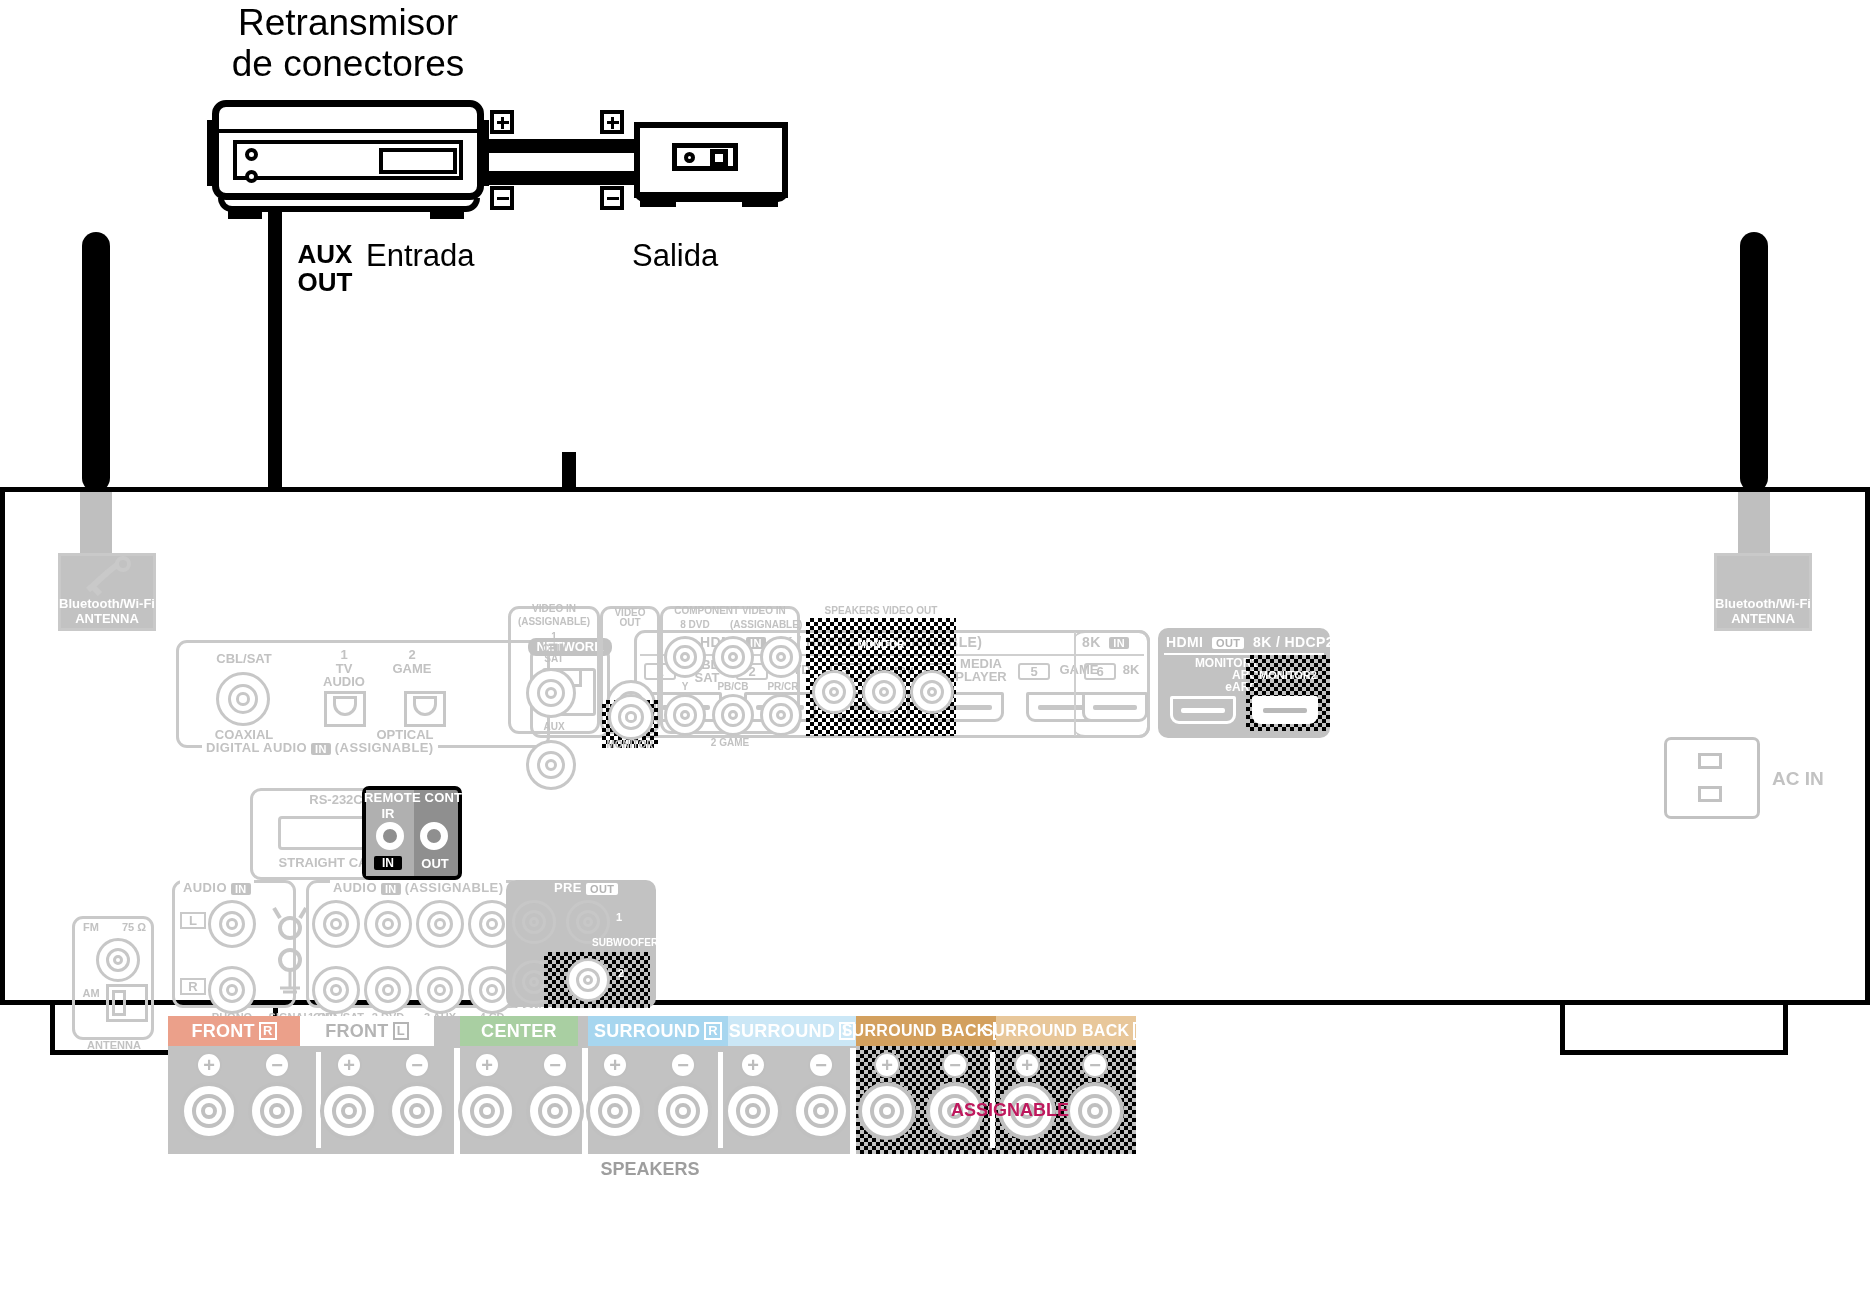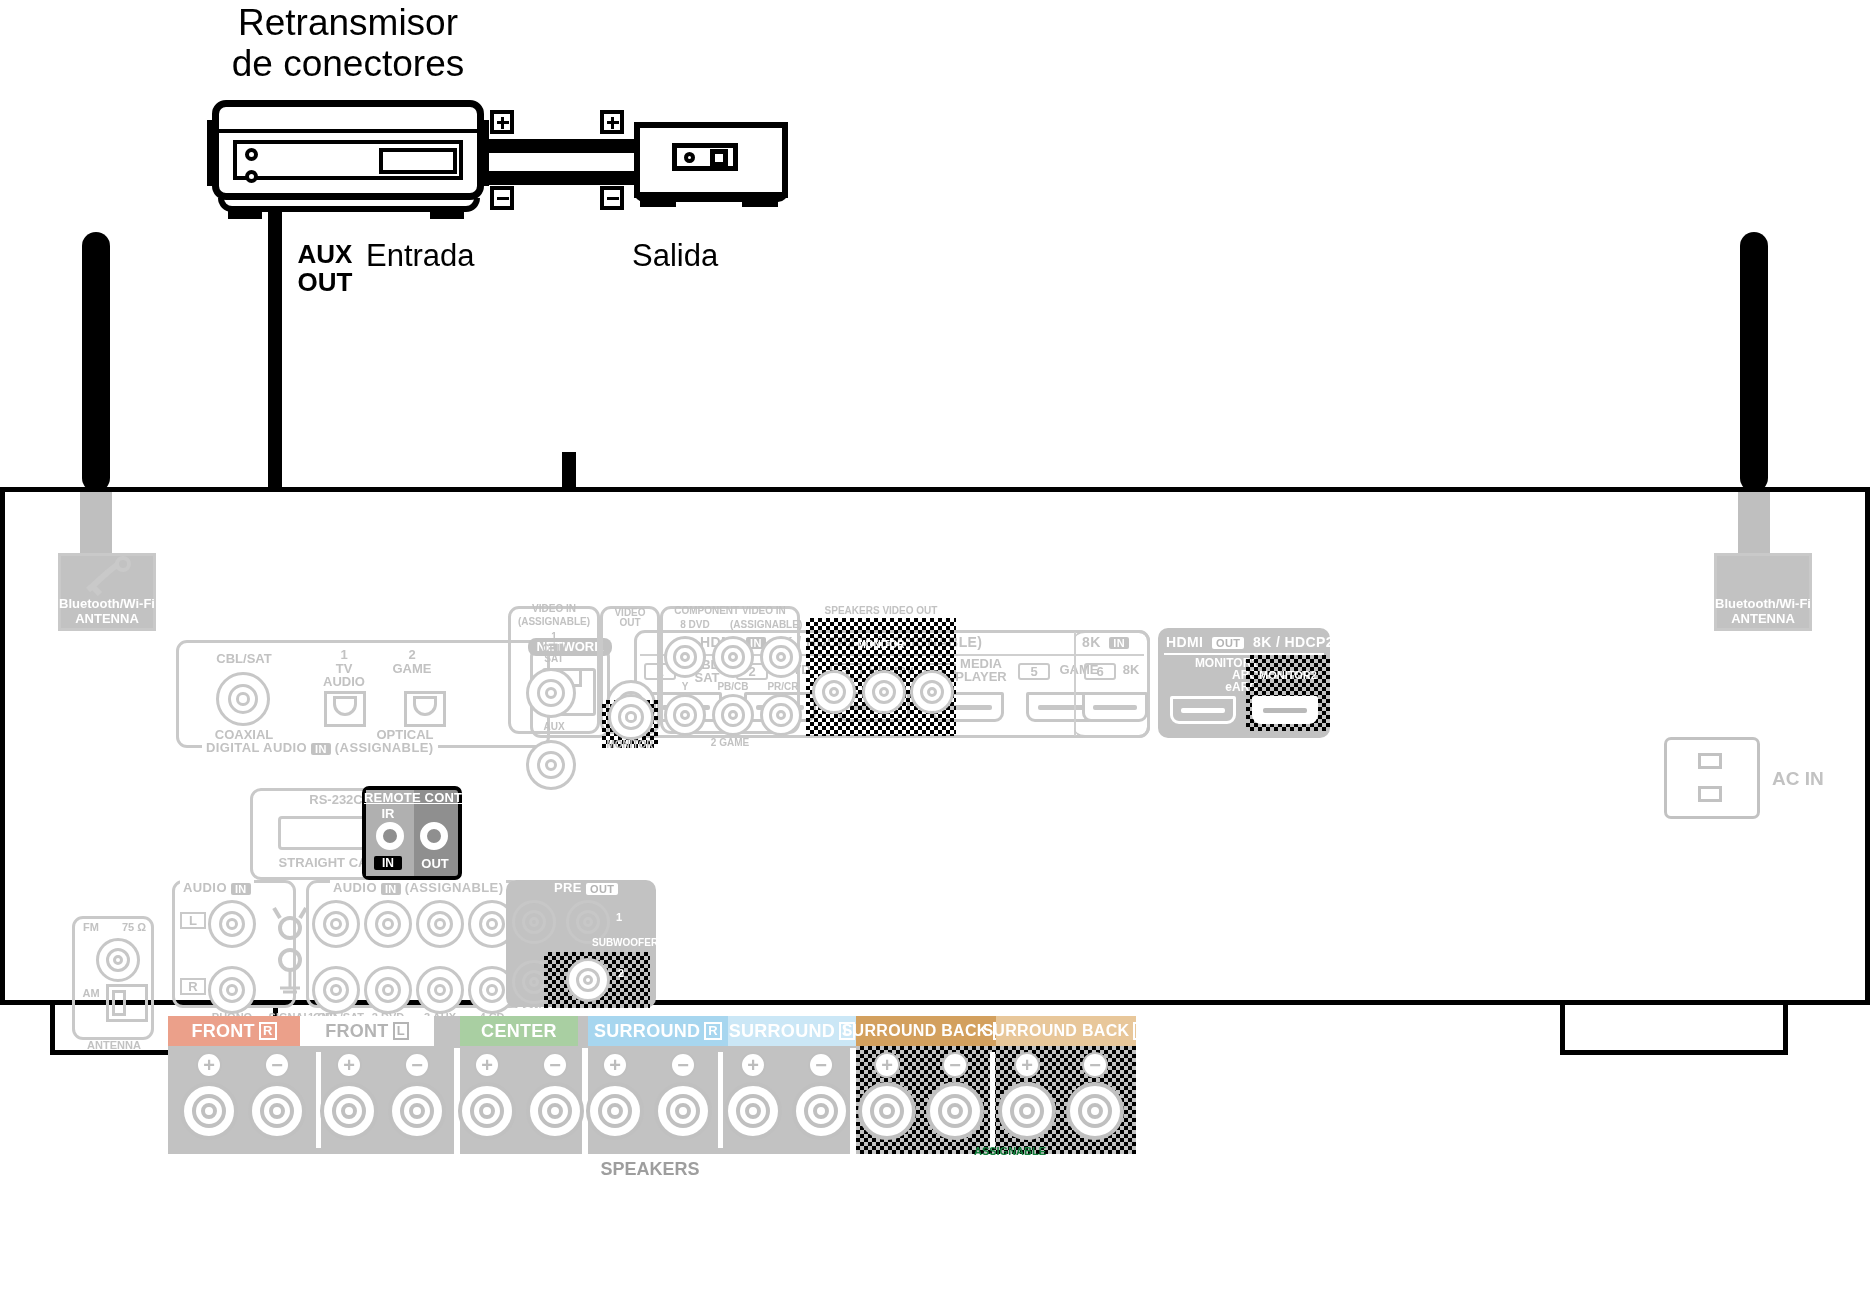--- a/index.html
+++ b/index.html
@@ -325,21 +325,21 @@
   <div class="rca" style="left:862px;top:670px;width:44px;height:44px;background:#fff;"></div>
   <div class="rca" style="left:910px;top:670px;width:44px;height:44px;background:#fff;"></div>
 
   <div class="grp" style="left:250px;top:788px;width:172px;height:92px;"></div>
   <div class="abs silk" style="left:252px;top:793px;width:168px;">RS-232C</div>
   <div class="abs" style="left:278px;top:816px;width:110px;height:34px;border:3px solid #c9c9c9;border-radius:4px;box-sizing:border-box;"></div>
   <div class="abs silk" style="left:252px;top:856px;width:168px;">STRAIGHT CABLE</div>
 
   <div class="rc-block" style="left:362px;top:786px;width:100px;height:94px;"></div>
   <div class="rc-left" style="left:366px;top:790px;width:48px;height:86px;"></div>
-  <div class="rc-title" style="left:364px;top:790px;width:96px;text-align:center;font-size:13px;text-decoration:underline;">REMOTE CONTROL</div>
+  <div class="rc-title" style="left:364px;top:790px;width:96px;text-align:center;font-size:13px;">REMOTE CONTROL</div>
   <div class="rc-sub" style="left:364px;top:806px;width:48px;text-align:center;font-size:13px;">IR</div>
   <div class="rc-jack" style="left:376px;top:822px;width:28px;height:28px;"></div>
   <div class="rc-jack" style="left:420px;top:822px;width:28px;height:28px;"></div>
   <div class="rc-inbadge" style="left:374px;top:856px;font-size:12px;padding:0 8px;">IN</div>
   <div class="abs" style="left:418px;top:856px;width:34px;text-align:center;font-size:13px;font-weight:700;color:#fff;">OUT</div>
 
   <div class="grp" style="left:172px;top:880px;width:124px;height:128px;"></div>
   <div class="abs grp-label" style="left:180px;top:880px;font-size:13px;background:#fff;padding:0 3px;">
     <span>AUDIO</span>
     <span class="inbadge">IN</span>
@@ -464,16 +464,16 @@
   <div class="spk-post" style="left:526px;top:1082px;width:58px;height:58px;"></div>
   <div class="spk-post" style="left:586px;top:1082px;width:58px;height:58px;"></div>
   <div class="spk-post" style="left:654px;top:1082px;width:58px;height:58px;"></div>
   <div class="spk-post" style="left:724px;top:1082px;width:58px;height:58px;"></div>
   <div class="spk-post" style="left:792px;top:1082px;width:58px;height:58px;"></div>
   <div class="spk-post" style="left:858px;top:1082px;width:58px;height:58px;"></div>
   <div class="spk-post" style="left:926px;top:1082px;width:58px;height:58px;"></div>
   <div class="spk-post" style="left:998px;top:1082px;width:58px;height:58px;"></div>
   <div class="spk-post" style="left:1066px;top:1082px;width:58px;height:58px;"></div>
 
-  <div class="abs silk" style="left:930px;top:1146px;width:160px;color:#15803d;font-size:11px;">ASSIGNABLE</div>
+  <div class="abs silk" style="left:930px;top:1101px;width:160px;color:#be185d;font-size:18px;">ASSIGNABLE</div>
   <div class="abs silk" style="left:540px;top:1160px;width:220px;font-size:18px;color:#9e9e9e;">SPEAKERS</div>
 
 </div>
 
 </body></html>

